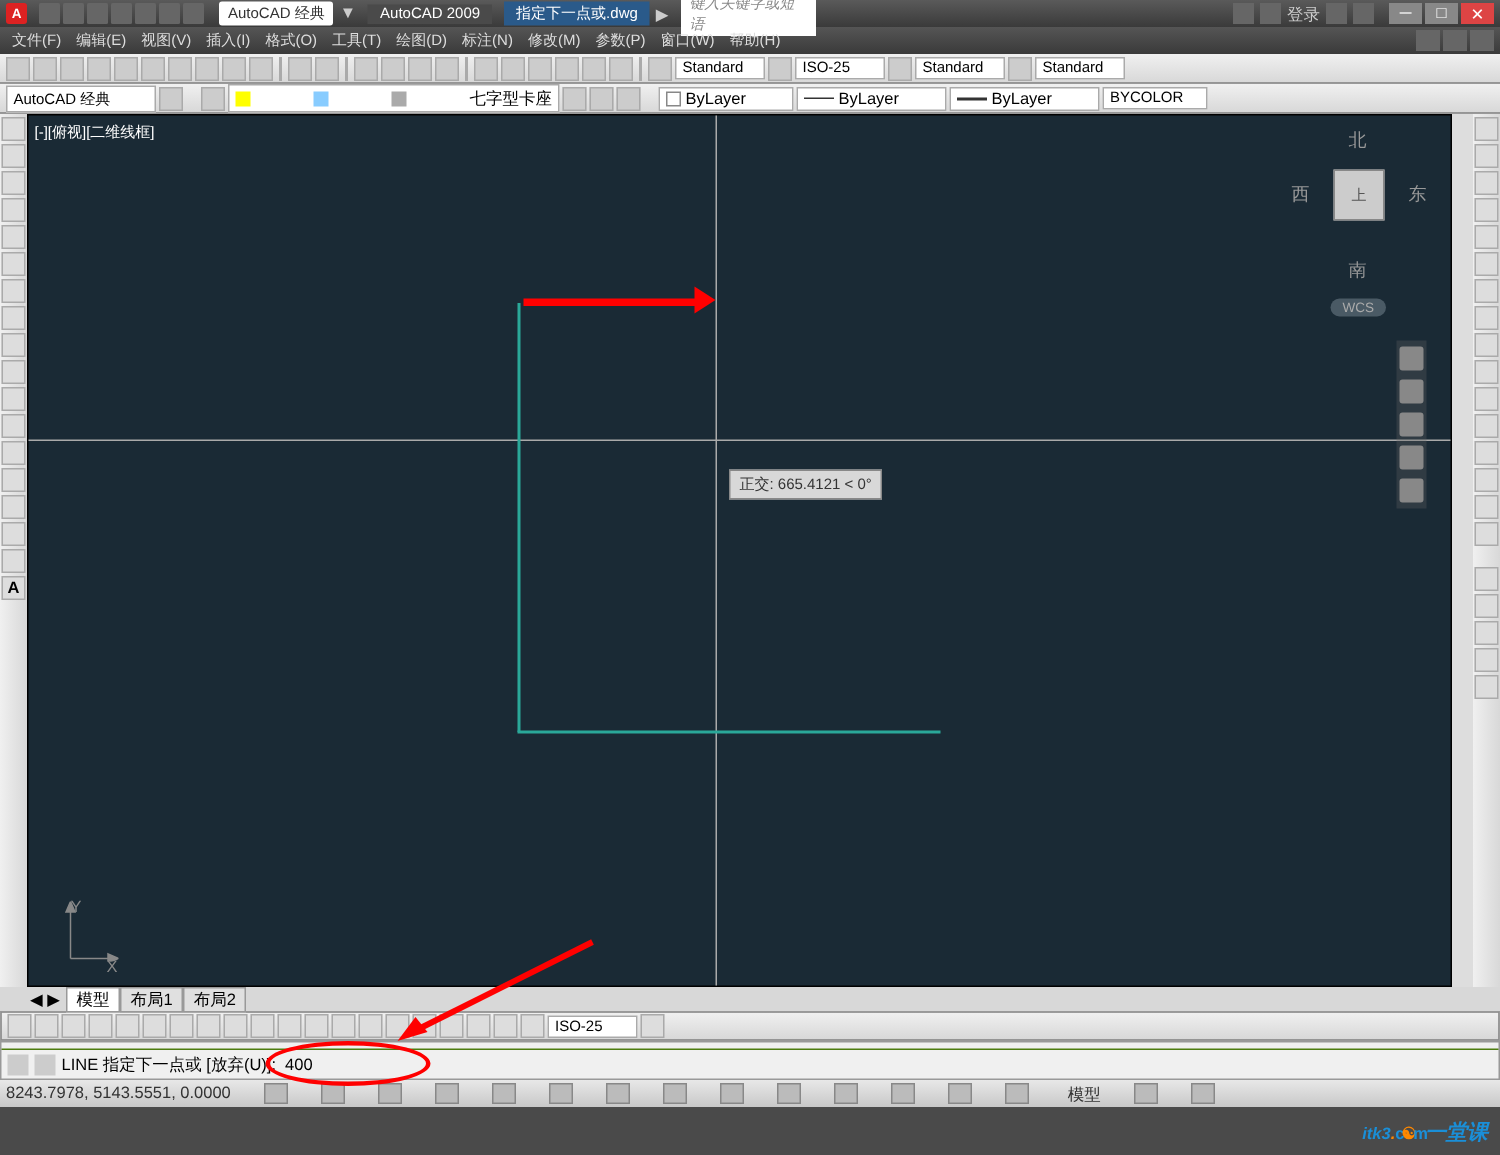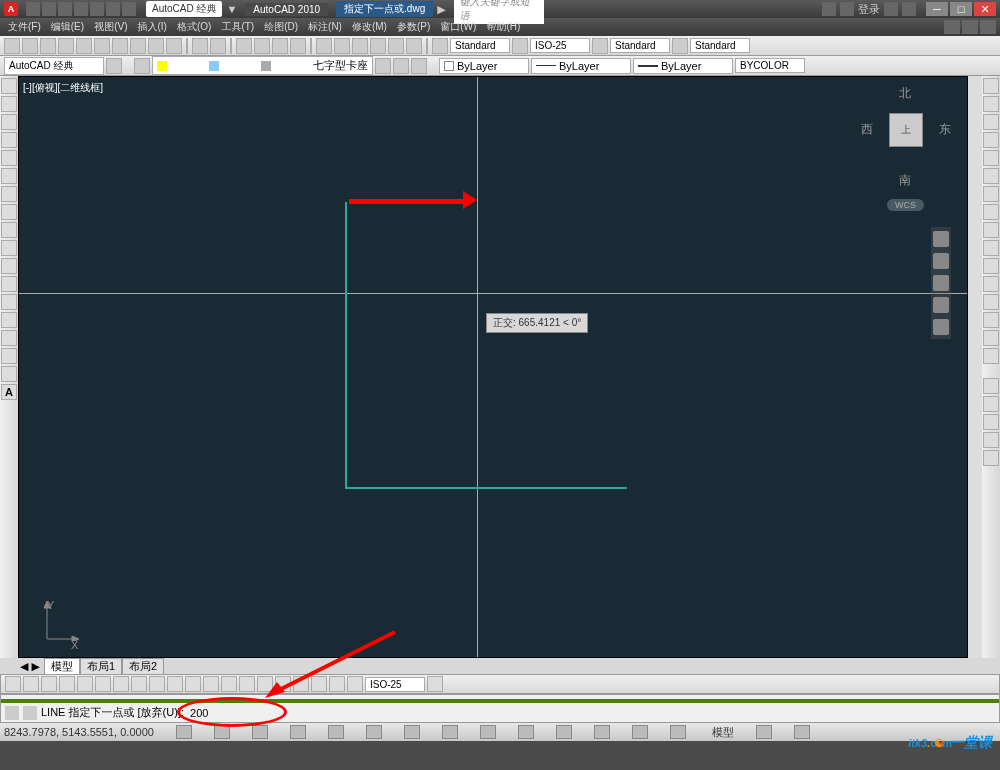--- a/index.html
+++ b/index.html
@@ -56,29 +56,29 @@
 .right-tools .t{width:16px;height:16px;background:#ddd;border:1px solid #aaa;}
 .scroll-v{width:14px;background:#ddd;}
 .tabs{height:16px;background:#d8d8d8;display:flex;align-items:center;font-size:10px;padding-left:20px;gap:0;}
 .tabs .tab{background:#fff;border:1px solid #999;padding:0 6px;}
 .tabs .tab.inactive{background:#e0e0e0;}
 .toolbar3{height:20px;background:linear-gradient(#f0f0f0,#d8d8d8);border:1px solid #999;display:flex;align-items:center;padding:0 4px;gap:2px;}
 .toolbar3 .icon{width:16px;height:16px;background:#ddd;border:1px solid #aaa;}
 .toolbar3 .drop{background:#fff;border:1px solid #aaa;padding:1px 4px;font-size:10px;min-width:60px;}
 .cmd-area{background:#f0f0f0;border:1px solid #999;}
 .cmd-history{padding:2px 6px;font-size:11px;color:#333;line-height:13px;}
-.cmd-line{display:flex;align-items:center;padding:2px 4px;border-top:4px solid #4d7c0f;position:relative;}
+.cmd-line{display:flex;align-items:center;padding:2px 4px;border-top:1px solid #4d7c0f;position:relative;}
 .cmd-line .ci{width:14px;height:14px;background:#ccc;margin-right:4px;}
 .cmd-line .prompt{font-size:11px;}
 .circle{position:absolute;border:3px solid red;border-radius:50%;width:110px;height:30px;left:176px;top:-6px;pointer-events:none;}
 .arrow2{position:absolute;left:264px;bottom:18px;pointer-events:none;}
 .arrow2 svg{overflow:visible;}
 .status{height:18px;background:linear-gradient(#e8e8e8,#c8c8c8);display:flex;align-items:center;padding:0 4px;font-size:10px;color:#333;gap:22px;}
 .status .sicon{width:16px;height:14px;background:#bbb;border:1px solid #888;}
-.watermark{position:absolute;right:8px;bottom:16px;color:#1a8fd8;font-size:28px;font-weight:bold;font-style:italic;pointer-events:none;}
+.watermark{position:absolute;right:8px;bottom:4px;color:#1a8fd8;font-size:28px;font-weight:bold;font-style:italic;pointer-events:none;}
 .watermark .c{color:#1a8fd8;}
 .watermark .cn{color:#1a8fd8;font-size:14px;}
 .sw{width:10px;height:10px;display:inline-block;}
 </style>
 </head>
 <body>
 
 <div class="titlebar">
   <div class="logo">A</div>
   <div class="qat">
@@ -87,21 +87,21 @@
     <span></span>
     <span></span>
     <span></span>
     <span></span>
     <span></span>
   </div>
   <div class="ws">
     <span class="ws-sel">AutoCAD 经典</span>
     <span style="color:#ccc;margin-left:4px;">▼</span>
   </div>
-  <span class="tab" style="background:#4a4a4a;">AutoCAD 2010</span>
+  <span class="tab" style="background:#4a4a4a;">AutoCAD 2009</span>
   <span class="tab">指定下一点或.dwg</span>
   <span style="color:#ccc;margin-left:4px;">▶</span>
   <span class="search">键入关键字或短语</span>
   <div class="right">
     <span></span>
     <span></span>
     <span style="background:none;color:#ccc;width:auto;">登录</span>
     <span></span>
     <span></span>
   </div>
@@ -320,21 +320,21 @@
   <div class="icon"></div>
 </div>
 
 <div class="cmd-area" style="position:relative;">
   <div class="cmd-history">
   </div>
   <div class="cmd-line">
     <div class="ci"></div>
     <div class="ci"></div>
     <span class="prompt">LINE 指定下一点或 [放弃(U)]:</span>
-    <span style="margin-left:6px;font-size:11px;">200</span>
+    <span style="margin-left:6px;font-size:11px;">400</span>
     <div class="circle"></div>
   </div>
   <div class="arrow2">
     <svg width="140" height="70">
       <line x1="130" y1="0" x2="10" y2="60" stroke="red" stroke-width="4"></line>
       <polygon points="0,66 20,60 12,50" fill="red"></polygon>
     </svg>
   </div>
 </div>
 

